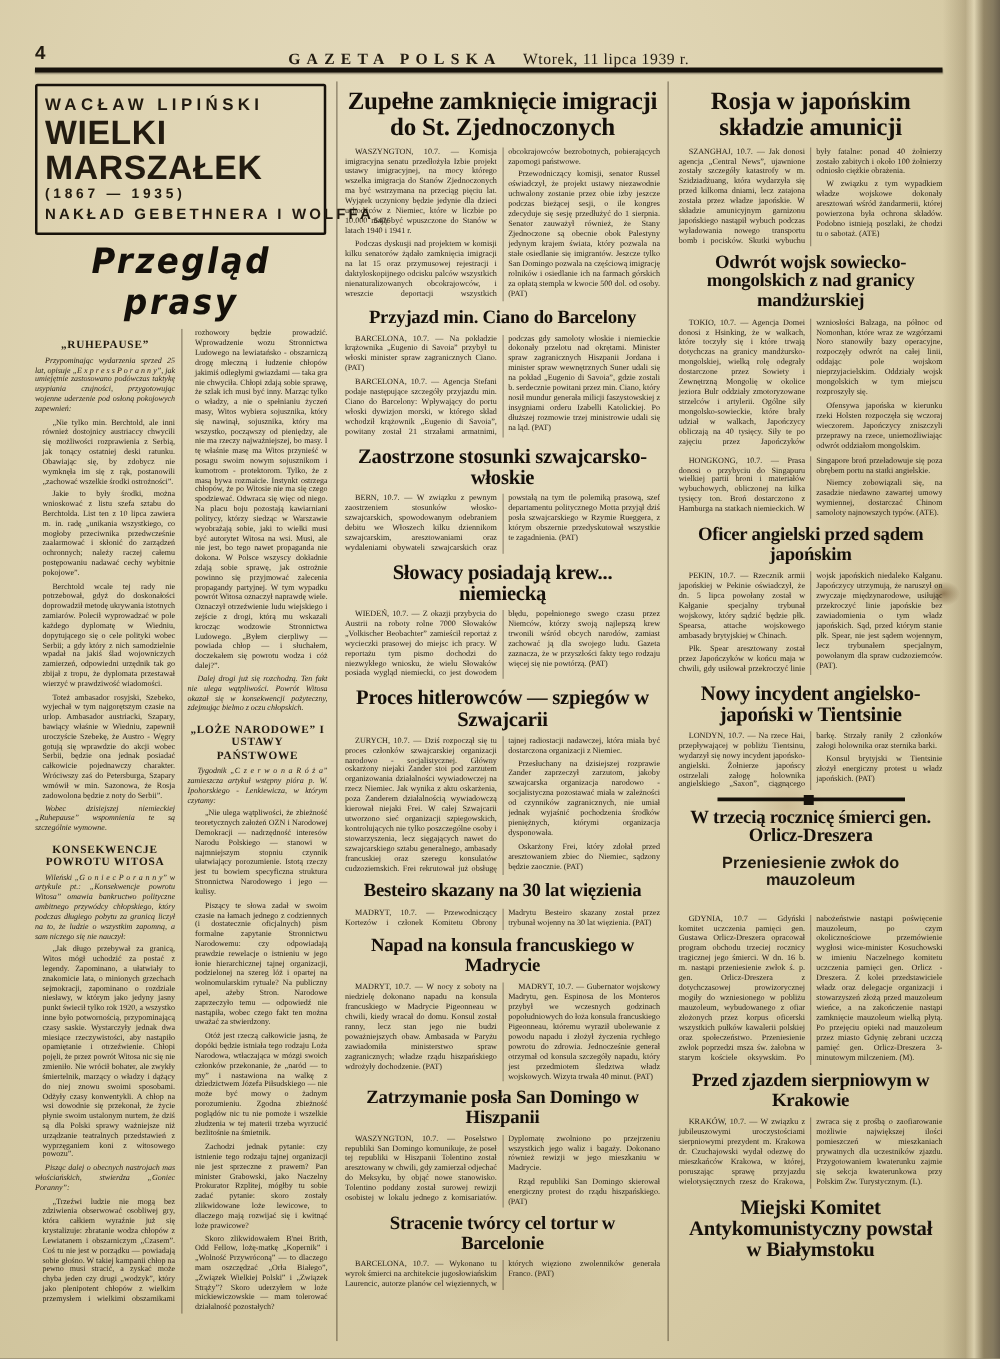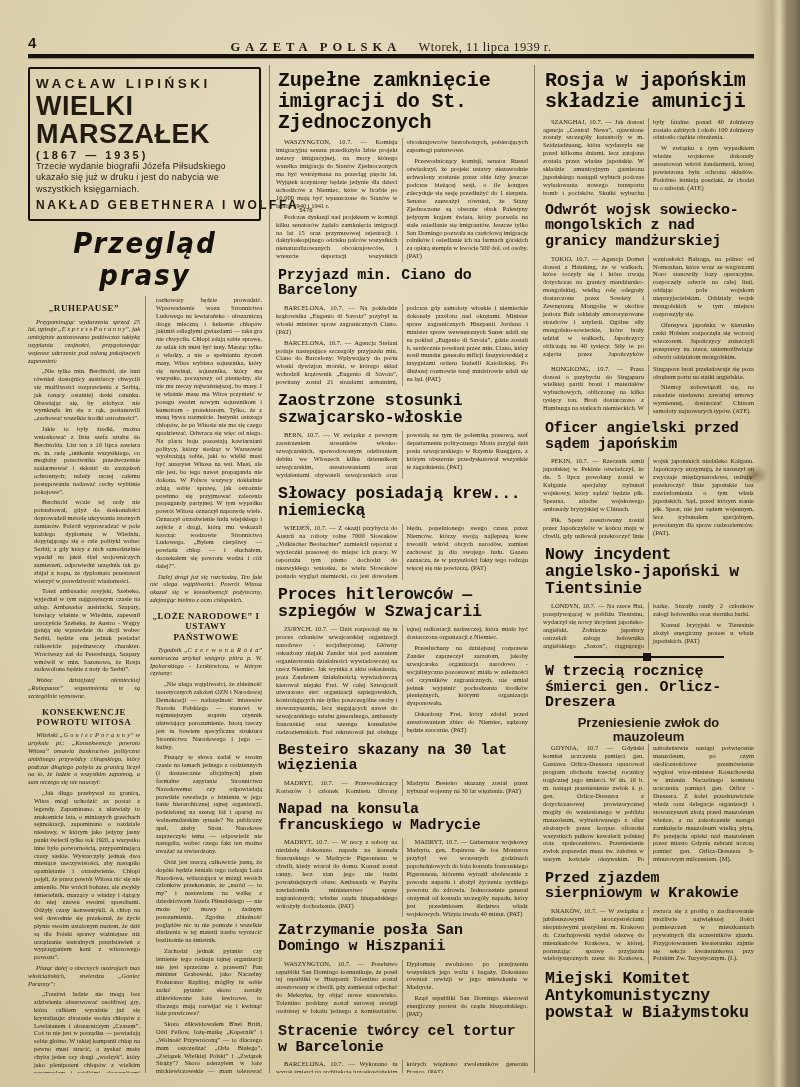--- a/index.html
+++ b/index.html
@@ -55,28 +55,28 @@
     margin:7px 2px 4px;line-height:1.15;break-inside:avoid;}
   .s-lead{font-style:italic;}
   .s-quote{padding-left:6px;}
 
   
   .col-mid{width:252px;flex:none;border-left:1px solid rgba(56,44,26,.55);
     border-right:1px solid rgba(56,44,26,.55);padding:0 6px;overflow:hidden;}
   .col-right{flex:1;overflow:hidden;padding-left:1px;}
 
   .story{margin-bottom:4px;}
-  .hl{font-family:Liberation Mono, monospace;font-weight:bold;text-align:left;
+  .hl{font-family:Liberation Serif, serif;font-weight:bold;text-align:center;
     line-height:1.04;margin:6px 2px 5px;color:#16100a;letter-spacing:-0.2px;}
   .hl-1{font-size:20px;}
   .hl-1b{font-size:15px;}
   .hl-2{font-size:16.5px;}
   .hl-3{font-size:15px;}
   .subhead{font-family:"Liberation Sans",sans-serif;font-weight:bold;font-size:13px;
-    text-align:center;margin:0 0 0;line-height:1.1;}
+    text-align:center;margin:0 0 20px;line-height:1.1;}
   .abody{columns:2;column-gap:9px;column-rule:1px solid rgba(56,44,26,.45);
     font-size:6.5px;line-height:1.22;text-align:justify;}
 
   .divider-orlicz{display:flex;align-items:center;justify-content:center;margin:6px 30px 2px;}
   .divider-orlicz .bar{height:2.5px;background:#17120b;width:150px;position:relative;}
   .divider-orlicz .bar::before{content:"";position:absolute;left:46%;top:-2.5px;width:8px;height:8px;background:#17120b;}
 </style>
 </head>
 <body>
 
@@ -96,21 +96,20 @@
     </header>
     <div class="toprule"></div>
 
     <div class="content">
 
       <section class="col-left">
         <div class="ad-box">
           <div class="ad-author">WACŁAW LIPIŃSKI</div>
           <div class="ad-title">WIELKI MARSZAŁEK</div>
           <div class="ad-years">(1867 — 1935)</div>
-          <div class="ad-text">Trzecie wydanie biografii Józefa Piłsudskiego ukazało się już w druku i jest do nabycia we wszystkich księgarniach.</div>
           <div class="ad-pub"><span>NAKŁAD GEBETHNERA I WOLFFA</span><span class="ad-code">5476</span></div>
         </div>
         <h1 class="pp-title">Przegląd prasy</h1>
         <div class="pp-cols">
             <p class="blk s-header">„RUHEPAUSE”</p>
             <p class="blk s-lead">Przypominając wydarzenia sprzed 25 lat, opisuje „E x p r e s s  P o r a n n y”, jak umiejętnie zastosowano podówczas taktykę usypiania czujności, przygotowując wojenne uderzenie pod osłoną pokojowych zapewnień:</p>
             <p class="blk s-quote">„Nie tylko min. Berchtold, ale inni również dostojnicy austriaccy chwycili się możliwości rozprawienia z Serbią, jak tonący ostatniej deski ratunku. Obawiając się, by zdobycz nie wymknęła im się z rąk, postanowili „zachować wszelkie środki ostrożności”.</p>
             <p class="blk s-quote">Jakie to były środki, można wnioskować z listu szefa sztabu do Berchtolda. List ten z 10 lipca zawiera m. in. radę „unikania wszystkiego, co mogłoby przeciwnika przedwcześnie zaalarmować i skłonić do zarządzeń ochronnych; należy raczej całemu postępowaniu nadawać cechy wybitnie pokojowe”.</p>
             <p class="blk s-quote">Berchtold wcale tej rady nie potrzebował, gdyż do doskonałości doprowadził metodę ukrywania istotnych zamiarów. Polecił wyprowadzać w pole każdego dyplomatę w Wiedniu, dopytującego się o cele polityki wobec Serbii; a gdy który z nich samodzielnie wpadał na jakiś ślad wojowniczych zamierzeń, odpowiedni urzędnik tak go zbijał z tropu, że dyplomata przestawał wierzyć w prawdziwość wiadomości.</p>
             <p class="blk s-quote">Toteż ambasador rosyjski, Szebeko, wyjechał w tym najgorętszym czasie na urlop. Ambasador austriacki, Szapary, bawiący właśnie w Wiedniu, zapewnił uroczyście Szebekę, że Austro - Węgry gotują się wprawdzie do akcji wobec Serbii, będzie ona jednak posiadać całkowicie pojednawczy charakter. Wróciwszy zaś do Petersburga, Szapary wmówił w min. Sazonowa, że Rosja zadowolona będzie z noty do Serbii”.</p>

